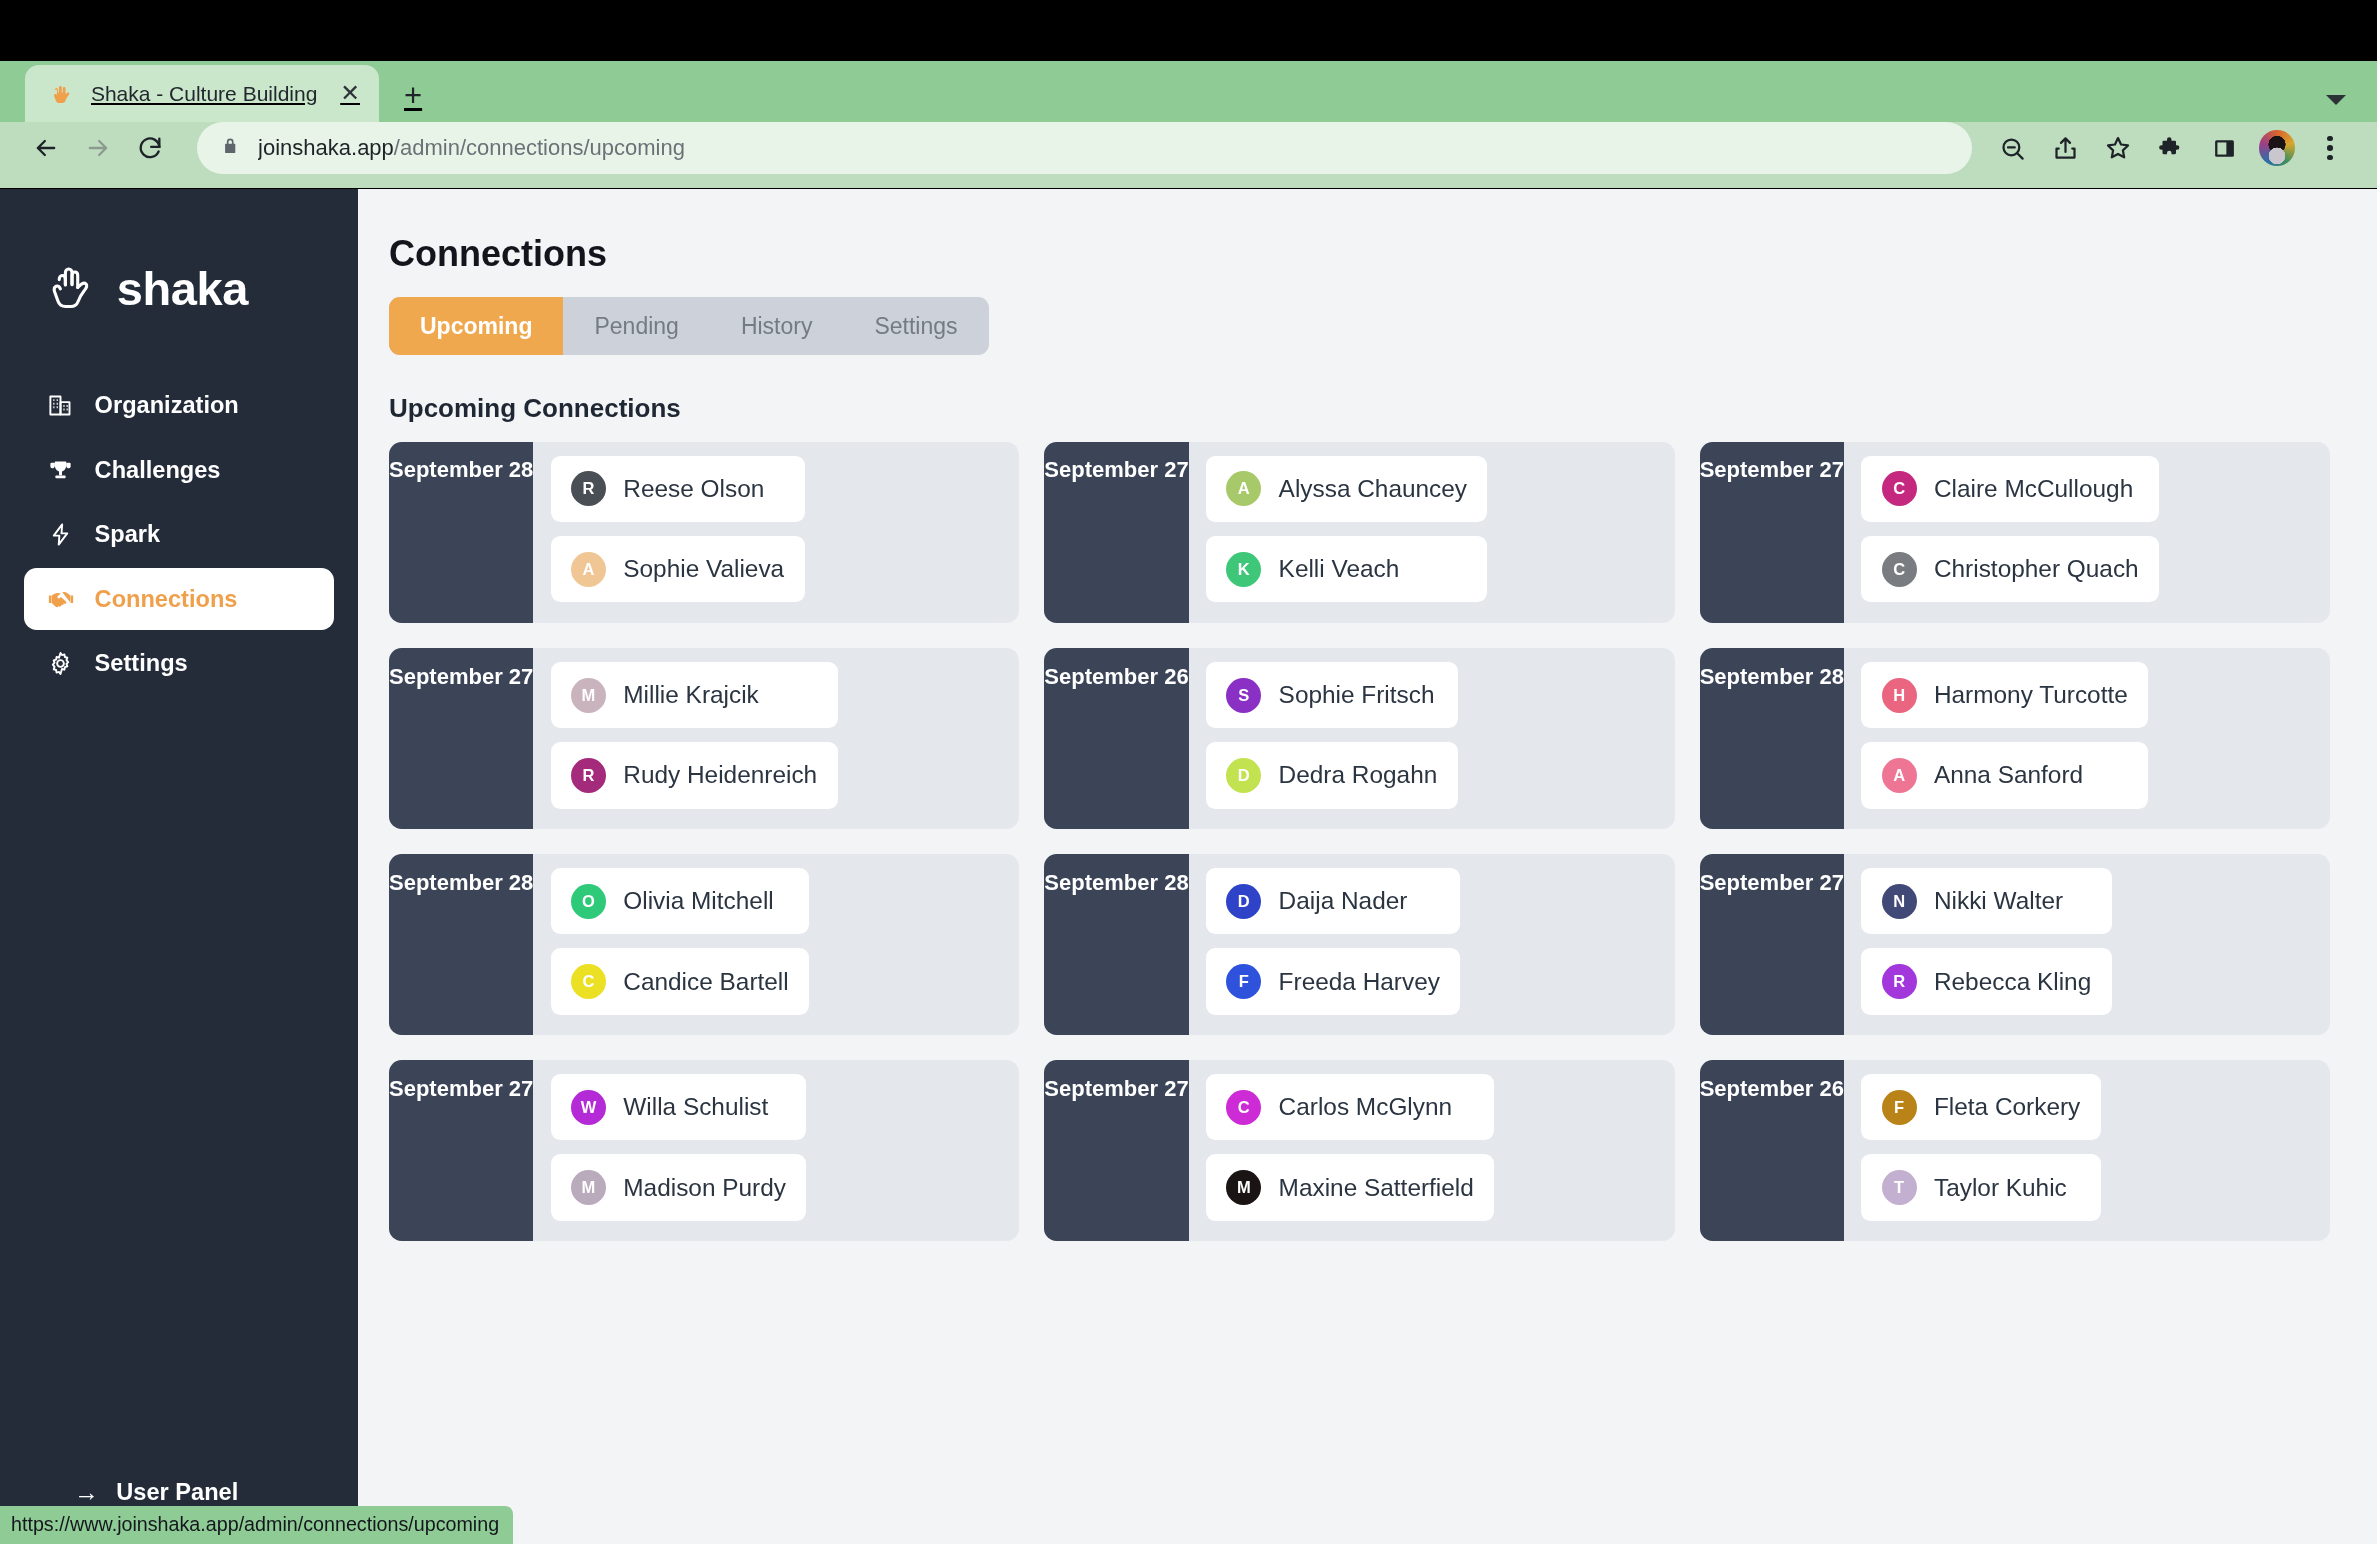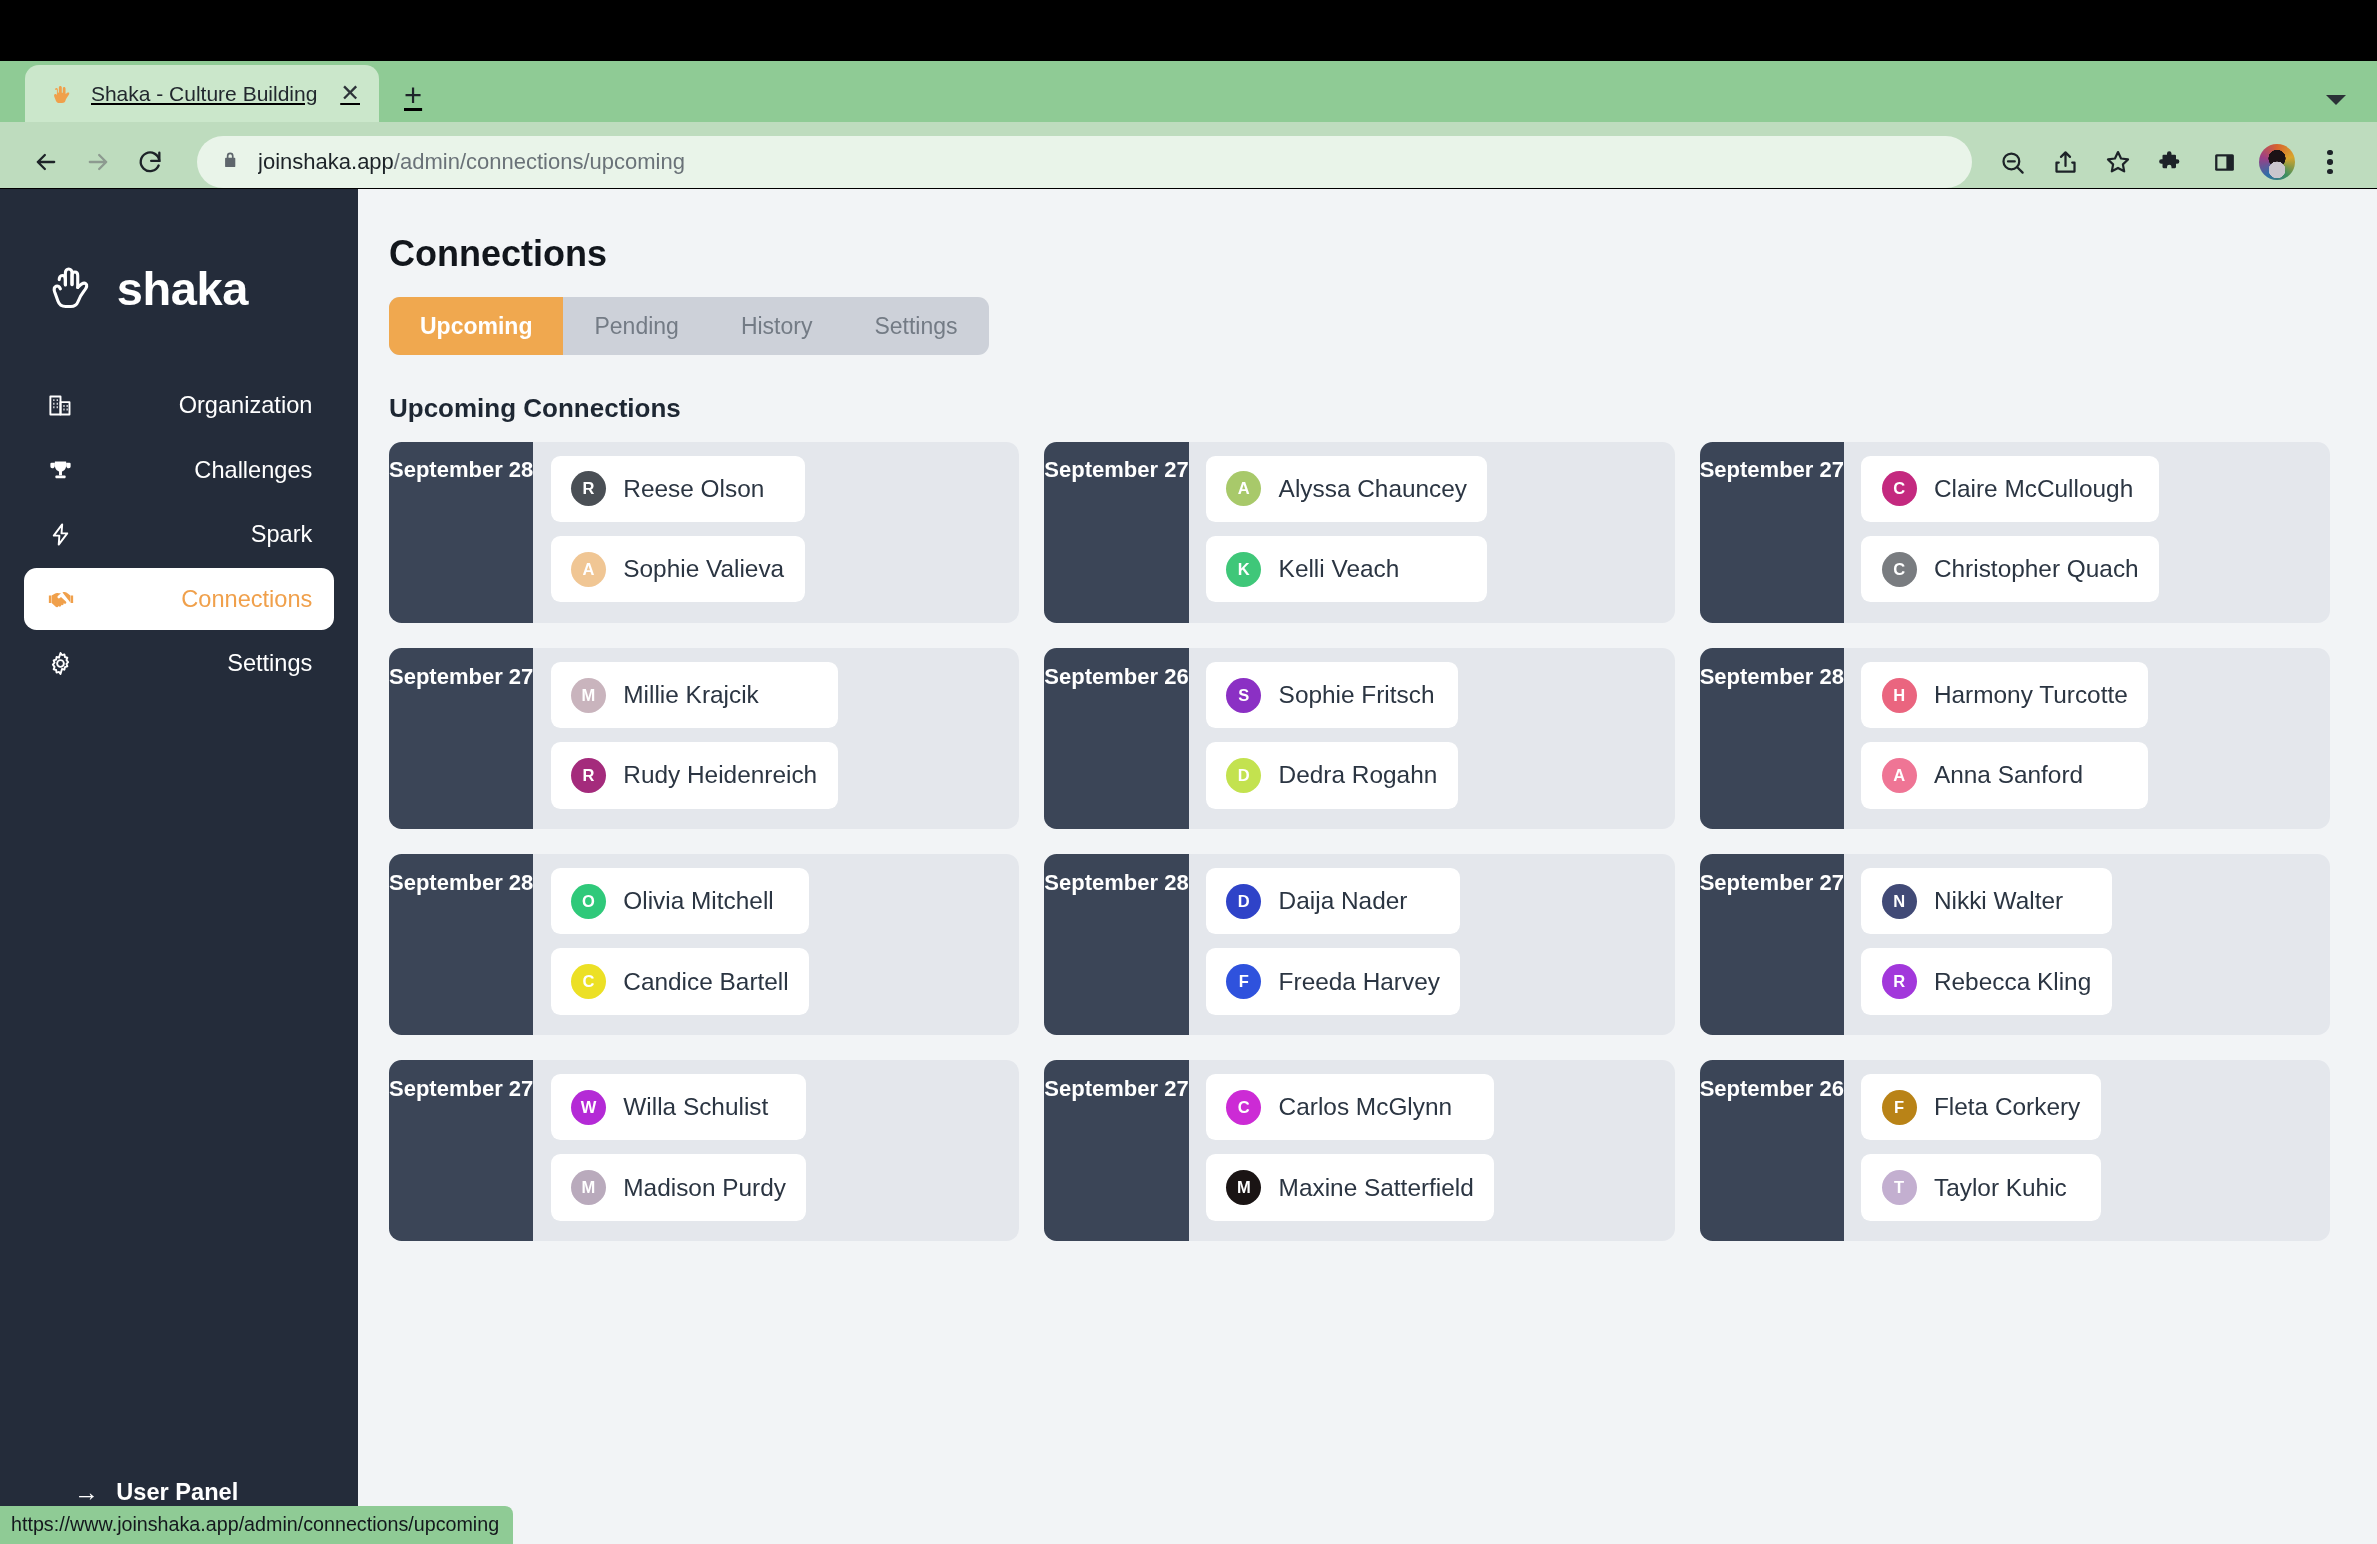--- a/index.html
+++ b/index.html
@@ -37,21 +37,21 @@
   }
   .tabstrip-spacer { flex: 1 1 auto; }
   .chev-down {
     margin: 0 31px 17.3px 0; width: 0; height: 0;
     border-left: 10.2px solid transparent; border-right: 10.2px solid transparent;
     border-top: 10.2px solid #2b3137;
   }
 
   .toolbar {
     height: 66px; background: #bedcbe;
-    display: flex; align-items: flex-end; padding: 0 20.4px; gap: 0;
+    display: flex; align-items: flex-start; padding: 0 20.4px; gap: 0;
   }
   .nav-btn {
     width: 52px; height: 52px; display: flex; align-items: center;
     justify-content: center; color: #1d2328; flex: 0 0 auto;
   }
   .nav-btn svg { display: block; }
   .omnibox {
     flex: 1 1 auto; height: 52px; background: #e9f4e9;
     border-radius: 27px; margin: 0 14px 0 20.4px;
     display: flex; align-items: center; padding: 0 23.6px; gap: 17.3px;
@@ -94,21 +94,21 @@
     padding: 33px 0 0 44px;
     margin-top: 36px;
   }
   .logo-text {
     font-size: 47px; font-weight: 700; color: #fff; letter-spacing: -0.4px;
   }
   .nav { margin-top: 57px; padding: 0 23.6px; display: flex; flex-direction: column; gap: 3.1px; }
   .nav-item {
     display: flex; align-items: center; gap: 19px;
     padding: 15.7px 22px; border-radius: 12.6px;
-    color: #ffffff; font-size: 23.6px; font-weight: 400; justify-content: space-between;
+    color: #ffffff; font-size: 23.6px; font-weight: 700;
   }
   .nav-item .nav-ico {
     width: 30px; height: 30px; display:flex; align-items:center; justify-content:center;
     flex: 0 0 30px;
   }
   .nav-item.active { background: #ffffff; color: #f0a04b; }
   .user-panel {
     position: absolute; left: 0; bottom: 0; width: 100%;
     padding: 0 0 38px 74px;
     display: flex; align-items: center; gap: 17.3px;

